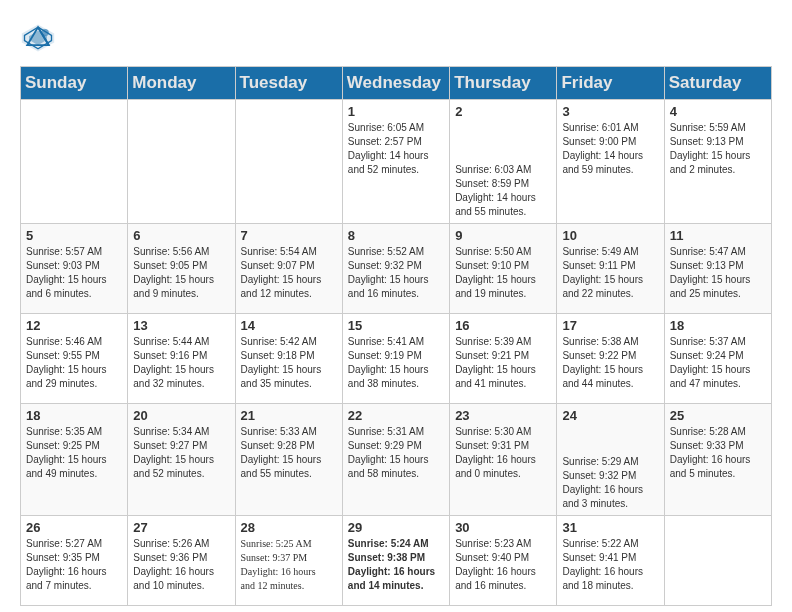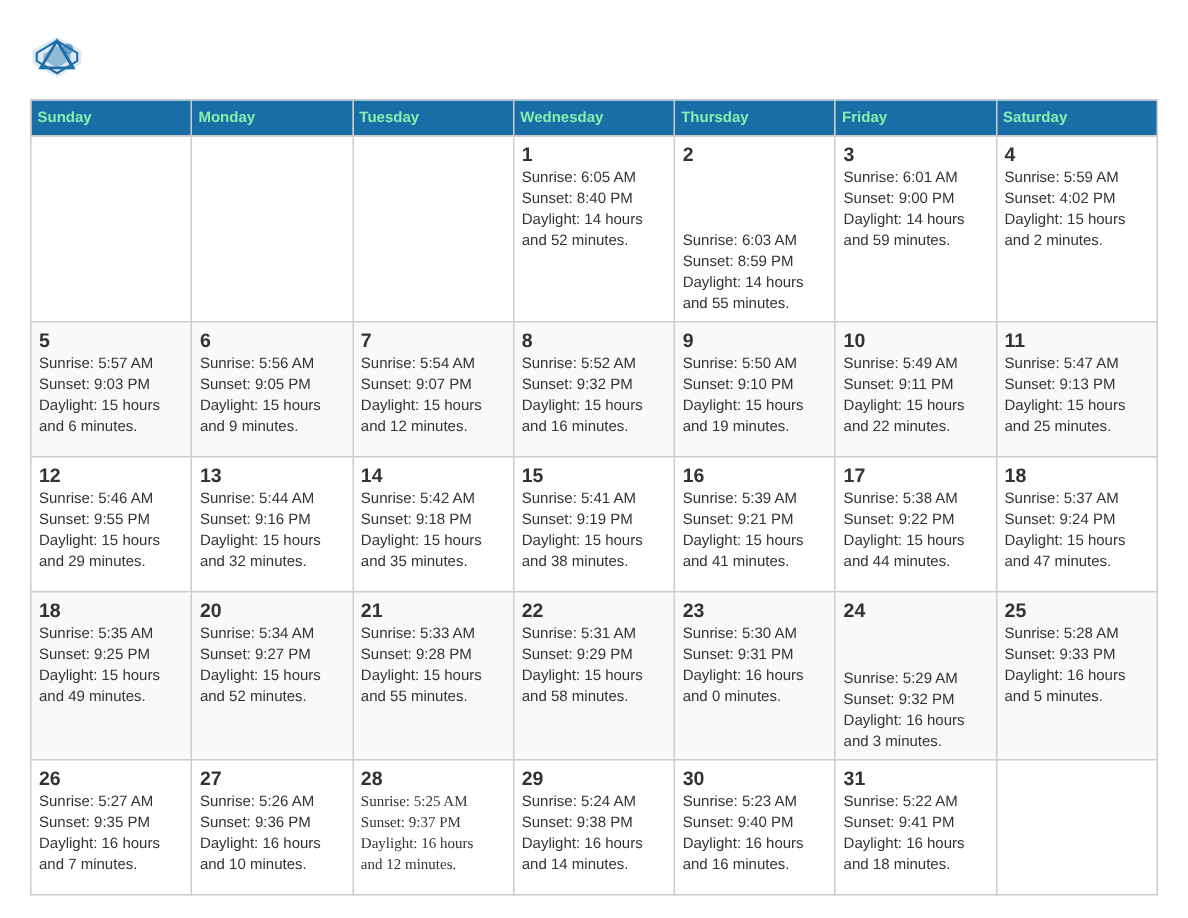--- a/index.html
+++ b/index.html
@@ -53,22 +53,22 @@
       font-size: 16px;
       color: #555;
     }
     table {
       width: 100%;
       border-collapse: collapse;
       table-layout: fixed;
     }
     thead tr th {
       background-color: #1a6ea8;
-      color: #86efac;
-      font-size: 10px;
+      color: #e5e5e5;
+      font-size: 17px;
       font-weight: bold;
       padding: 6px 4px;
       text-align: left;
       border: 1px solid #ccc;
     }
     tbody tr td {
       border: 1px solid #ccc;
       vertical-align: top;
       padding: 4px 5px;
       height: 90px;
@@ -133,42 +133,42 @@
       </tr>
   </thead>
   <tbody id="calendar-body">
   <tr>
         <td class="empty-cell"></td>
         <td class="empty-cell"></td>
         <td class="empty-cell"></td>
         <td>
           <span class="day-number">1</span>
           <div class="day-info" style="white-space: pre-line;">Sunrise: 6:05 AM
-Sunset: 8:40 PM
+Sunset: 2:57 PM
 Daylight: 14 hours
 and 52 minutes.</div>
         </td>
         <td>
           <span class="day-number">2</span>
           <div class="day-info" style="white-space: pre-line; margin-top: 44px;">Sunrise: 6:03 AM
 Sunset: 8:59 PM
 Daylight: 14 hours
 and 55 minutes.</div>
         </td>
         <td>
           <span class="day-number">3</span>
           <div class="day-info" style="white-space: pre-line;">Sunrise: 6:01 AM
 Sunset: 9:00 PM
 Daylight: 14 hours
 and 59 minutes.</div>
         </td>
         <td>
           <span class="day-number">4</span>
           <div class="day-info" style="white-space: pre-line;">Sunrise: 5:59 AM
-Sunset: 4:02 PM
+Sunset: 9:13 PM
 Daylight: 15 hours
 and 2 minutes.</div>
         </td>
       </tr>
       <tr>
         <td>
           <span class="day-number">5</span>
           <div class="day-info" style="white-space: pre-line;">Sunrise: 5:57 AM
 Sunset: 9:03 PM
 Daylight: 15 hours
@@ -336,21 +336,21 @@
         </td>
         <td>
           <span class="day-number">28</span>
           <div class="day-info" style="white-space: pre-line; font-family: Liberation Serif, serif;">Sunrise: 5:25 AM
 Sunset: 9:37 PM
 Daylight: 16 hours
 and 12 minutes.</div>
         </td>
         <td>
           <span class="day-number">29</span>
-          <div class="day-info" style="white-space: pre-line;">Sunrise: 5:24 AM
+          <div class="day-info" style="white-space: pre-line; font-weight: bold;">Sunrise: 5:24 AM
 Sunset: 9:38 PM
 Daylight: 16 hours
 and 14 minutes.</div>
         </td>
         <td>
           <span class="day-number">30</span>
           <div class="day-info" style="white-space: pre-line;">Sunrise: 5:23 AM
 Sunset: 9:40 PM
 Daylight: 16 hours
 and 16 minutes.</div>

